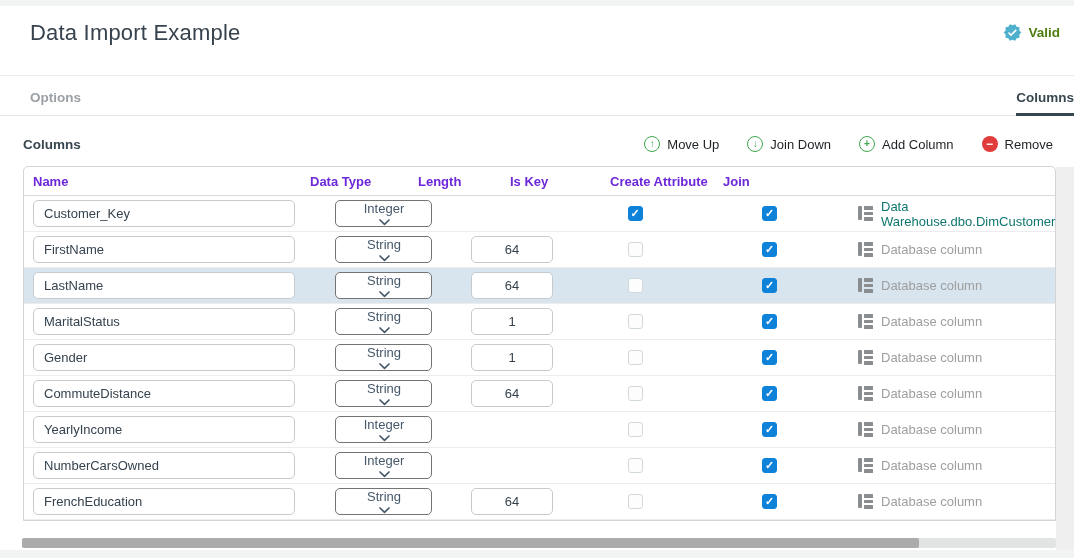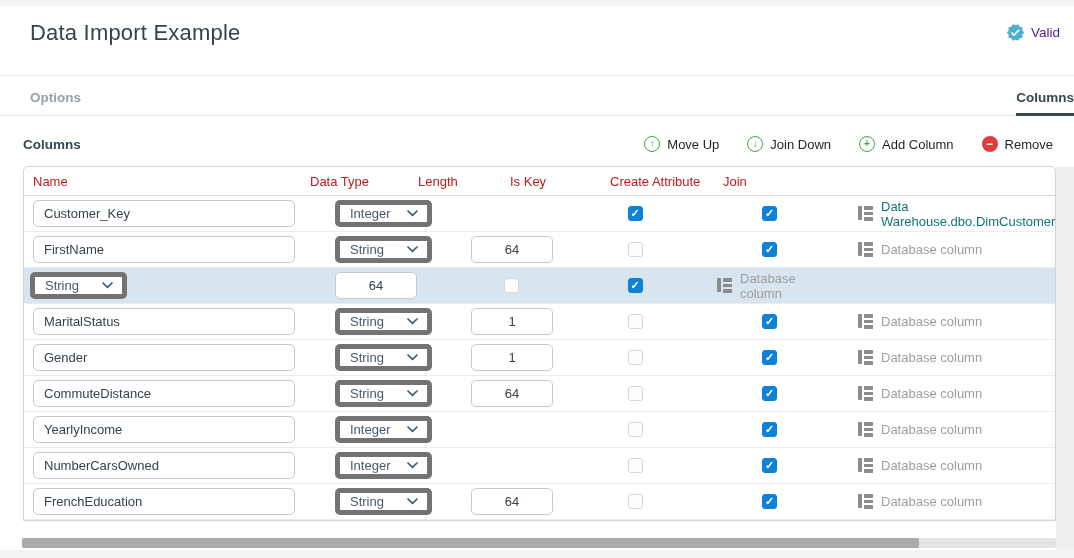--- a/index.html
+++ b/index.html
@@ -15,21 +15,21 @@
     position:absolute; top:6px; left:0; width:1074px; height:544px;
     background:#ffffff;
   }
   
   .app-header {
     height:70px; display:flex; align-items:center; justify-content:space-between;
     padding:0 12px 16px 30px; border-bottom:1px solid #e9eaea;
   }
   .page-title { font-size:22px; font-weight:normal; color:#36424d; letter-spacing:.2px; }
   .valid-badge { display:flex; align-items:center; gap:6px; margin-right:2px; }
-  .valid-badge .label { font-size:13.5px; font-weight:normal; color:#4c1d95; }
+  .valid-badge .label { font-size:13.5px; font-weight:bold; color:#4d7c0f; }
   
   .tabs {
     height:40px; display:flex; align-items:flex-end; gap:36px;
     padding-left:30px; border-bottom:1px solid #e4e5e5;justify-content:space-between;
   }
   .tab {
     font-size:13.5px; font-weight:bold; color:#9aa0a6;
     padding-bottom:8px; border-bottom:3px solid transparent; margin-bottom:-1px;
     cursor:default;
   }
@@ -56,36 +56,36 @@
     margin-left:23px; width:1033px;
     border:1px solid #d3d4d5; border-radius:5px 5px 0 0;
     background:#fff;
   }
   .grid-row {
     display:grid;
     grid-template-columns:277px 108px 92px 100px 113px 1fr;
     align-items:center;
   }
   .thead { height:29px; border-bottom:1px solid #d8d9da; }
-  .thead .hcell { font-size:13px; font-weight:normal; color:#b91c1c; padding-left:9px; }
+  .thead .hcell { font-size:13px; font-weight:bold; color:#6d28d9; padding-left:9px; }
   .trow { height:36px; border-bottom:1px solid #ececec; background:#fff;gap:28px; }
   .trow.selected { background:#d8e5ef; }
   .cell { height:100%; display:flex; align-items:center; }
   .cell.center { justify-content:center; }
   .text-input {
     height:27px; border:1px solid #c7cacd; border-radius:5px; background:#fff;
     font-family:"Liberation Sans", sans-serif; font-size:13px; color:#36424d;
     padding:0 10px; outline:none;
   }
   .name-input { width:262px; margin-left:9px; }
   .length-input { width:82px; margin-left:6px; text-align:center; padding:0 4px; }
   .select {
-    width:97px; height:27px; margin-left:6px; border:5px solid #737373; border-radius:5px;
+    width:97px; height:27px; margin-left:6px; border:1px solid #737373; border-radius:5px;
     background:#fff; display:flex; align-items:center; justify-content:space-between;
-    padding:0 9px 0 10px; cursor:default;
+    padding:0 9px 0 10px; cursor:default;flex-direction:column;
   }
   .select .select-value { font-size:13px; color:#46586a; }
   .checkbox {
     width:15px; height:15px; border-radius:3px; border:1px solid #d2d9dd;
     background:#fdfdfd; display:flex; align-items:center; justify-content:center;
     cursor:default;
   }
   .checkbox.checked { background:#0d82d8; border-color:#0d82d8; }
   .checkbox.checked::after { content:"\2713"; color:#fff; font-size:11px; font-weight:bold; line-height:1; }
   .join-cell { gap:8px; padding-left:4px; }
@@ -216,20 +216,23 @@
                 <span class="seg"></span>
                 <span class="seg"></span>
                 <span class="seg"></span>
               </span>
       </span>
       <span class="join-label muted">Database column</span>
     </div>
   </div>
         <div class="grid-row trow selected">
     <div class="cell">
+      <input class="text-input name-input" readonly="" value="LastName" style="">
+    </div>
+    <div class="cell">
       <div class="select">
         <span class="select-value">String</span>
         <svg width="11" height="7" viewBox="0 0 11 7">
           <path d="M1 1l4.5 4.3L10 1" fill="none" stroke="#46586a" stroke-width="1.7" stroke-linecap="round" stroke-linejoin="round"></path>
         </svg>
       </div>
     </div>
     <div class="cell">
       <input class="text-input length-input" readonly="" value="64" style="">
     </div>

